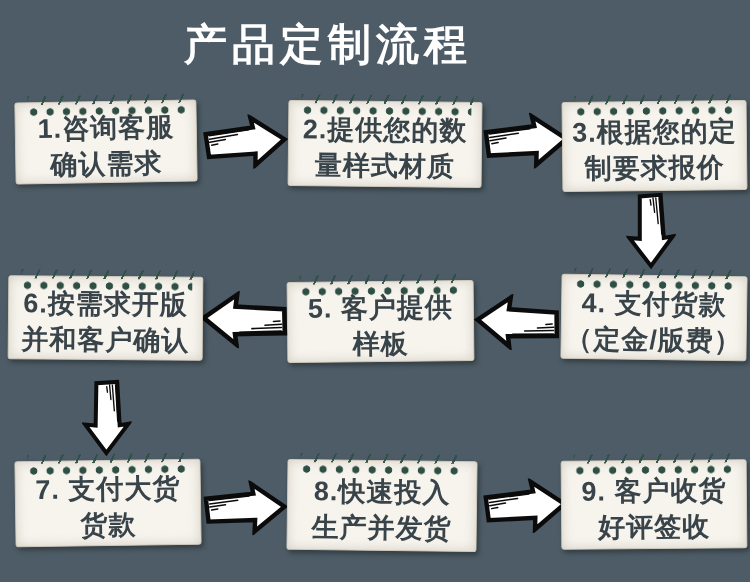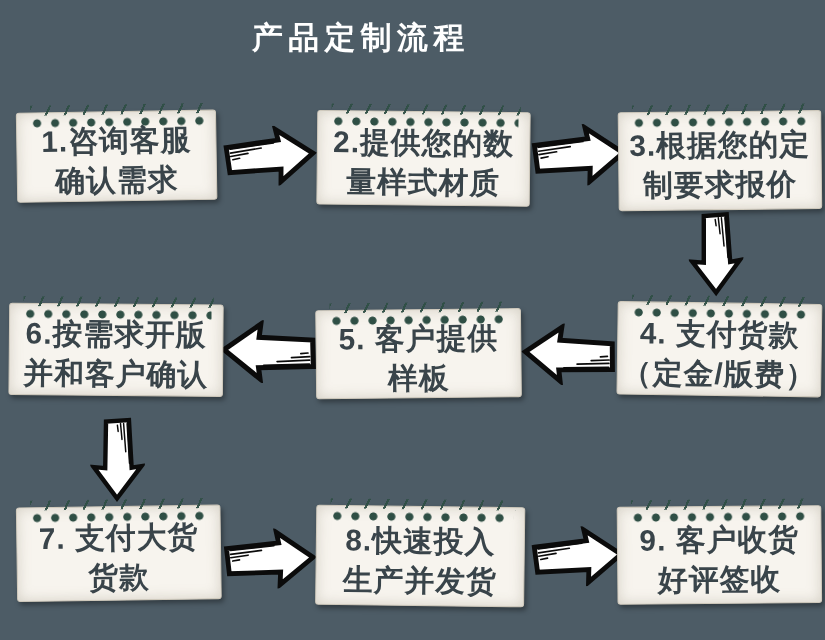--- a/index.html
+++ b/index.html
@@ -14,21 +14,21 @@
     background: var(--background, #4d5c66);
     font-family: "Liberation Sans", "DejaVu Sans", sans-serif;
   }
   .title {
     position: absolute;
     top: 16px;
     left: 0;
     width: 656px;
     text-align: center;
     color: var(--title-color, #ffffff);
-    font-size: 28px;
+    font-size: 43px;
     font-weight: 700;
     letter-spacing: 5px;
   }
   
   .note {
     position: absolute;
     background: var(--paper, #f7f4ee);
     border: 1px solid var(--paper-edge, #cfc9bc);
     border-radius: 3px;
     box-shadow: 2px 3px 5px rgba(0,0,0,0.35), inset 0 0 12px rgba(150,140,120,0.35);

